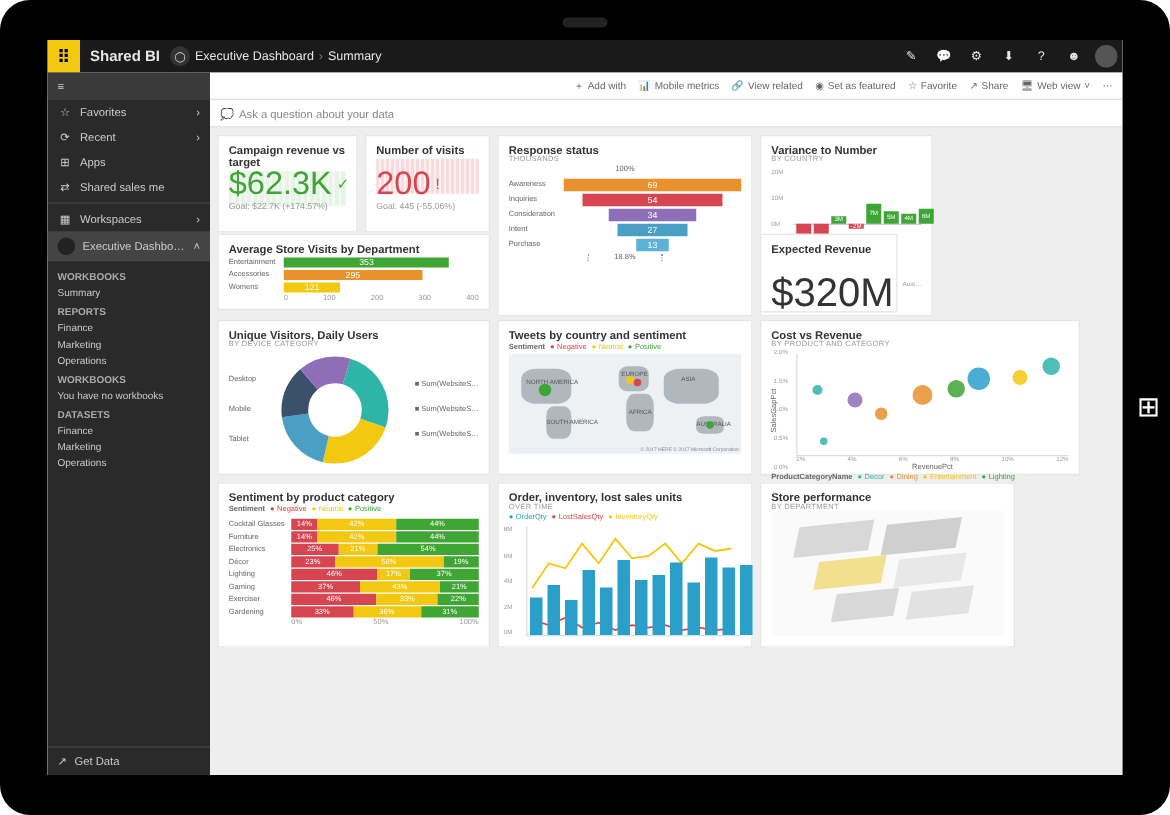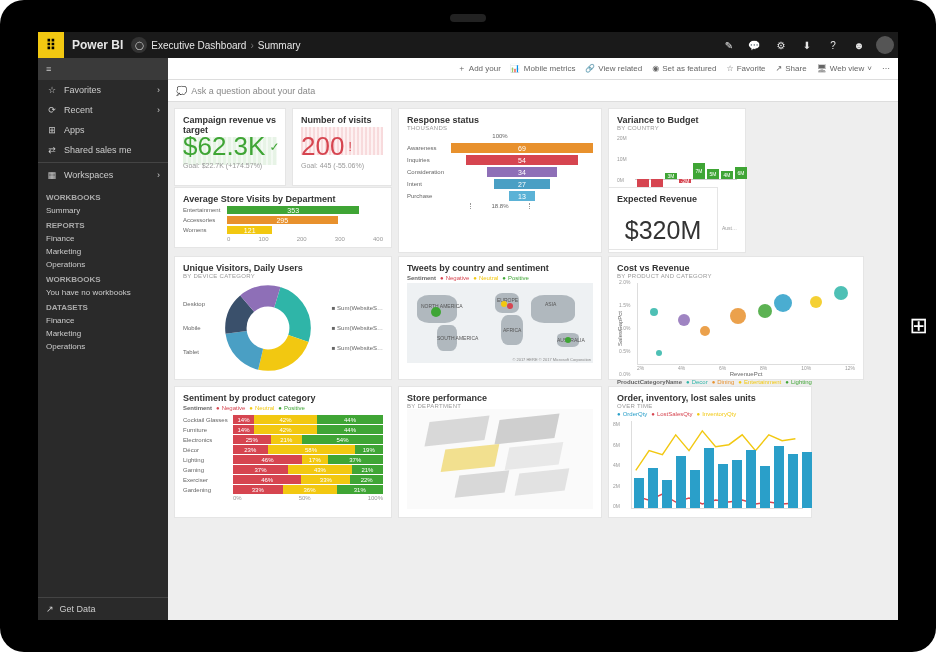--- a/index.html
+++ b/index.html
@@ -63,21 +63,21 @@
 .fbar { height: 10px; color: #fff; display: flex; align-items: center; justify-content: center; font-size: 7px; }
 .ffoot { display: flex; justify-content: center; font-size: 6px; color: #666; margin-top: 2px; }
 .ffoot .line { border-left: 1px dotted #999; border-right: 1px dotted #999; padding: 0 20px; }
 
 
 .gauge { width: 80px; height: 40px; position: relative; margin: 4px auto 0; }
 .gauge svg { width: 100%; height: 100%; }
 .gauge .gt { position: absolute; bottom: 0; left: 0; right: 0; text-align: center; font-size: 16px; color: #333; }
 .gaxis { display: flex; justify-content: space-between; font-size: 6px; color: #999; padding: 0 8px; }
 
-.exp-rev { font-size: 25px; font-weight: 300; color: #333; text-align: center; margin-top: 12px; }
+.exp-rev { font-size: 32px; font-weight: 300; color: #333; text-align: center; margin-top: 12px; }
 .wbar { position: absolute; bottom: 0; font-size: 5px; color: #fff; display: flex; align-items: center; justify-content: center; }
 .waxis { display: flex; justify-content: space-between; font-size: 5px; color: #999; }
 
 
 .hbar-row { display: flex; align-items: center; font-size: 6px; margin: 2px 0; }
 .hbar-row .hlabel { width: 44px; color: #666; }
 .hbar-row .hbar { height: 8px; color: #fff; font-size: 7px; display: flex; align-items: center; justify-content: center; }
 .haxis { display: flex; justify-content: space-between; font-size: 6px; color: #999; margin-left: 44px; margin-top: 2px; }
 
 
@@ -122,21 +122,21 @@
 </head>
 <body>
 
 <div class="device">
   <div class="camera"></div>
   <span class="winlogo">⊞</span>
   <div class="screen">
 
     <div class="topbar">
       <div class="logo-sq">⠿</div>
-      <div class="brand">Power BI</div>
+      <div class="brand">Shared BI</div>
       <span class="crumb-icon">◯</span>
       <span>Executive Dashboard</span>
       <span style="margin:0 4px;color:#777">›</span>
       <span>Summary</span>
       <div class="topbar-right">
         <div class="tbtn">✎</div>
         <div class="tbtn">💬</div>
         <div class="tbtn">⚙</div>
         <div class="tbtn">⬇</div>
         <div class="tbtn">?</div>
@@ -168,20 +168,25 @@
         <div class="nav-item">
             <span class="ico">⇄</span>
             <span>Shared sales me</span>
           </div>
         <div class="nav-sep"></div>
         <div class="nav-item">
             <span class="ico">▦</span>
             <span>Workspaces</span>
             <span style="margin-left:auto">›</span>
           </div>
+        <div class="ws-active">
+            <div class="ava"></div>
+            <span>Executive Dashbo…</span>
+            <span style="margin-left:auto">˄</span>
+          </div>
         <div class="side-section" id="side-sections">
             <div class="side-head">WORKBOOKS</div>
             <div class="side-link">Summary</div>
             <div class="side-head">REPORTS</div>
             <div class="side-link">Finance</div>
             <div class="side-link">Marketing</div>
             <div class="side-link">Operations</div>
             <div class="side-head">WORKBOOKS</div>
             <div class="side-link">You have no workbooks</div>
             <div class="side-head">DATASETS</div>
@@ -192,21 +197,21 @@
         <div class="get-data">
             <span>↗</span>
             <span>Get Data</span>
           </div>
       </div>
 
       <div class="main">
         <div class="toolbar">
           <div class="titem">
               <span>＋</span>
-              <span>Add your</span>
+              <span>Add with</span>
             </div>
           <div class="titem">
               <span>📊</span>
               <span>Mobile metrics</span>
             </div>
           <div class="titem">
               <span>🔗</span>
               <span>View related</span>
             </div>
           <div class="titem">
@@ -292,21 +297,21 @@
                     <div class="fbar-out">
                       <div class="fbar" style="width:18.84057971014493%;background:#5bb2d6">13</div>
                     </div>
                   </div>
                 </div>
               <div class="ffoot">
                   <span class="line">18.8%</span>
                 </div>
             </div>
             <div class="tile" style="width:138px;height:145px">
-              <div class="tt">Variance to Budget</div>
+              <div class="tt">Variance to Number</div>
               <div class="sub">BY COUNTRY</div>
               <div style="position:relative;height:90px;margin-top:4px;margin-left:18px">
                 <div class="axis-y">
                     <span>20M</span>
                     <span>10M</span>
                     <span>0M</span>
                     <span>-10M</span>
                     <span>-20M</span>
                   </div>
                 <div style="position:absolute;top:44px;left:0;right:0;border-top:1px solid #ccc"></div>
@@ -535,32 +540,20 @@
                     </div>
                   </div>
                 </div>
               <div style="display:flex;justify-content:space-between;margin-left:50px;font-size:6px;color:#999">
                   <span>0%</span>
                   <span>50%</span>
                   <span>100%</span>
                 </div>
             </div>
             <div class="tile" style="width:204px;height:132px">
-              <div class="tt">Store performance</div>
-              <div class="sub">BY DEPARTMENT</div>
-              <div class="iso">
-                <div class="block" style="left:20px;top:10px;width:60px;height:24px;background:#d8d8d8"></div>
-                <div class="block" style="left:90px;top:8px;width:60px;height:24px;background:#cfcfcf"></div>
-                <div class="block" style="left:36px;top:38px;width:54px;height:22px;background:#f2e08f"></div>
-                <div class="block" style="left:100px;top:36px;width:54px;height:22px;background:#e8e8e8"></div>
-                <div class="block" style="left:50px;top:64px;width:50px;height:22px;background:#d8d8d8"></div>
-                <div class="block" style="left:110px;top:62px;width:50px;height:22px;background:#e2e2e2"></div>
-              </div>
-            </div>
-            <div class="tile" style="width:204px;height:132px">
               <div class="tt">Order, inventory, lost sales units</div>
               <div class="sub">OVER TIME</div>
               <div class="legend">
                   <span style="color:#2a9fc9">OrderQty</span>
                   <span style="color:#d64550">LostSalesQty</span>
                   <span style="color:#f2c811">InventoryQty</span>
                 </div>
               <div style="position:relative;margin-left:14px">
                 <div class="axis-y">
                     <span>8M</span>
@@ -583,18 +576,30 @@
                     <div class="cbar" style="left: 86px; width: 10px; height: 44px;"></div>
                     <div class="cbar" style="left: 100px; width: 10px; height: 48px;"></div>
                     <div class="cbar" style="left: 114px; width: 10px; height: 58px;"></div>
                     <div class="cbar" style="left: 128px; width: 10px; height: 42px;"></div>
                     <div class="cbar" style="left: 142px; width: 10px; height: 62px;"></div>
                     <div class="cbar" style="left: 156px; width: 10px; height: 54px;"></div>
                     <div class="cbar" style="left: 170px; width: 10px; height: 56px;"></div>
                   </div>
               </div>
             </div>
+            <div class="tile" style="width:204px;height:132px">
+              <div class="tt">Store performance</div>
+              <div class="sub">BY DEPARTMENT</div>
+              <div class="iso">
+                <div class="block" style="left:20px;top:10px;width:60px;height:24px;background:#d8d8d8"></div>
+                <div class="block" style="left:90px;top:8px;width:60px;height:24px;background:#cfcfcf"></div>
+                <div class="block" style="left:36px;top:38px;width:54px;height:22px;background:#f2e08f"></div>
+                <div class="block" style="left:100px;top:36px;width:54px;height:22px;background:#e8e8e8"></div>
+                <div class="block" style="left:50px;top:64px;width:50px;height:22px;background:#d8d8d8"></div>
+                <div class="block" style="left:110px;top:62px;width:50px;height:22px;background:#e2e2e2"></div>
+              </div>
+            </div>
           </div>
         </div>
       </div>
     </div>
   </div>
 </div>
 
 </body></html>

